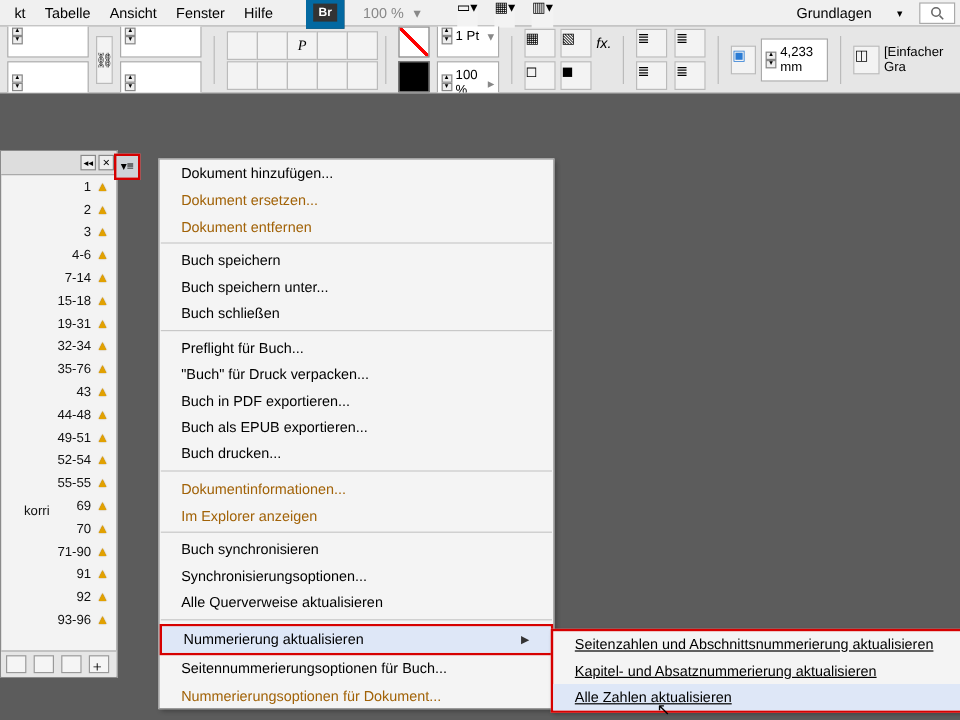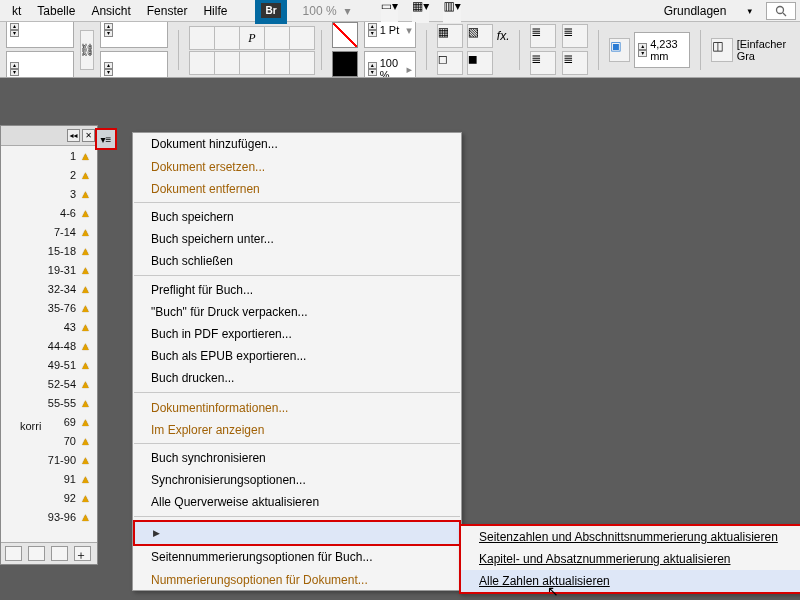--- a/index.html
+++ b/index.html
@@ -354,20 +354,21 @@
     </div>
     <div class="ctx-item">
       <span>Synchronisierungsoptionen...</span>
     </div>
     <div class="ctx-item">
       <span>Alle Querverweise aktualisieren</span>
     </div>
     <div class="ctx-sep"></div>
     <div class="ctx-highlight-outer">
       <div class="ctx-item hover">
+        <span>Nummerierung aktualisieren</span>
         <span class="ctx-arrow">▶</span>
       </div>
     </div>
     <div class="ctx-item">
       <span>Seitennummerierungsoptionen für Buch...</span>
     </div>
     <div class="ctx-item disabled">
       <span>Nummerierungsoptionen für Dokument...</span>
     </div>
   </div>

